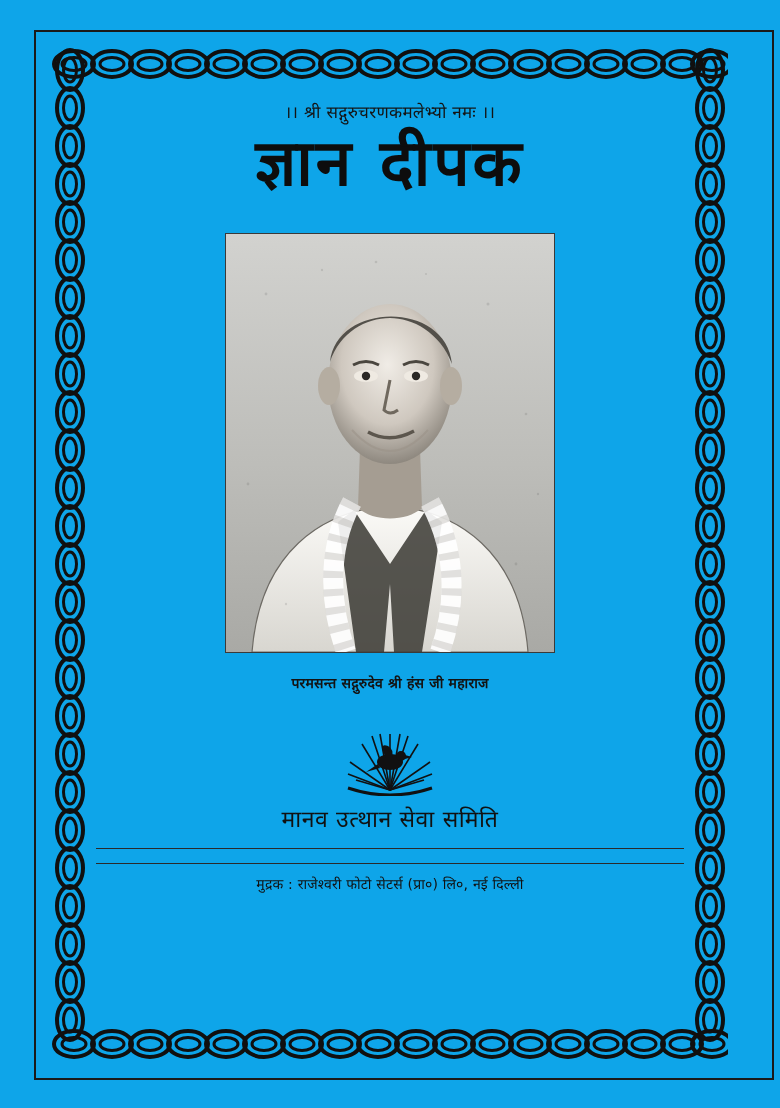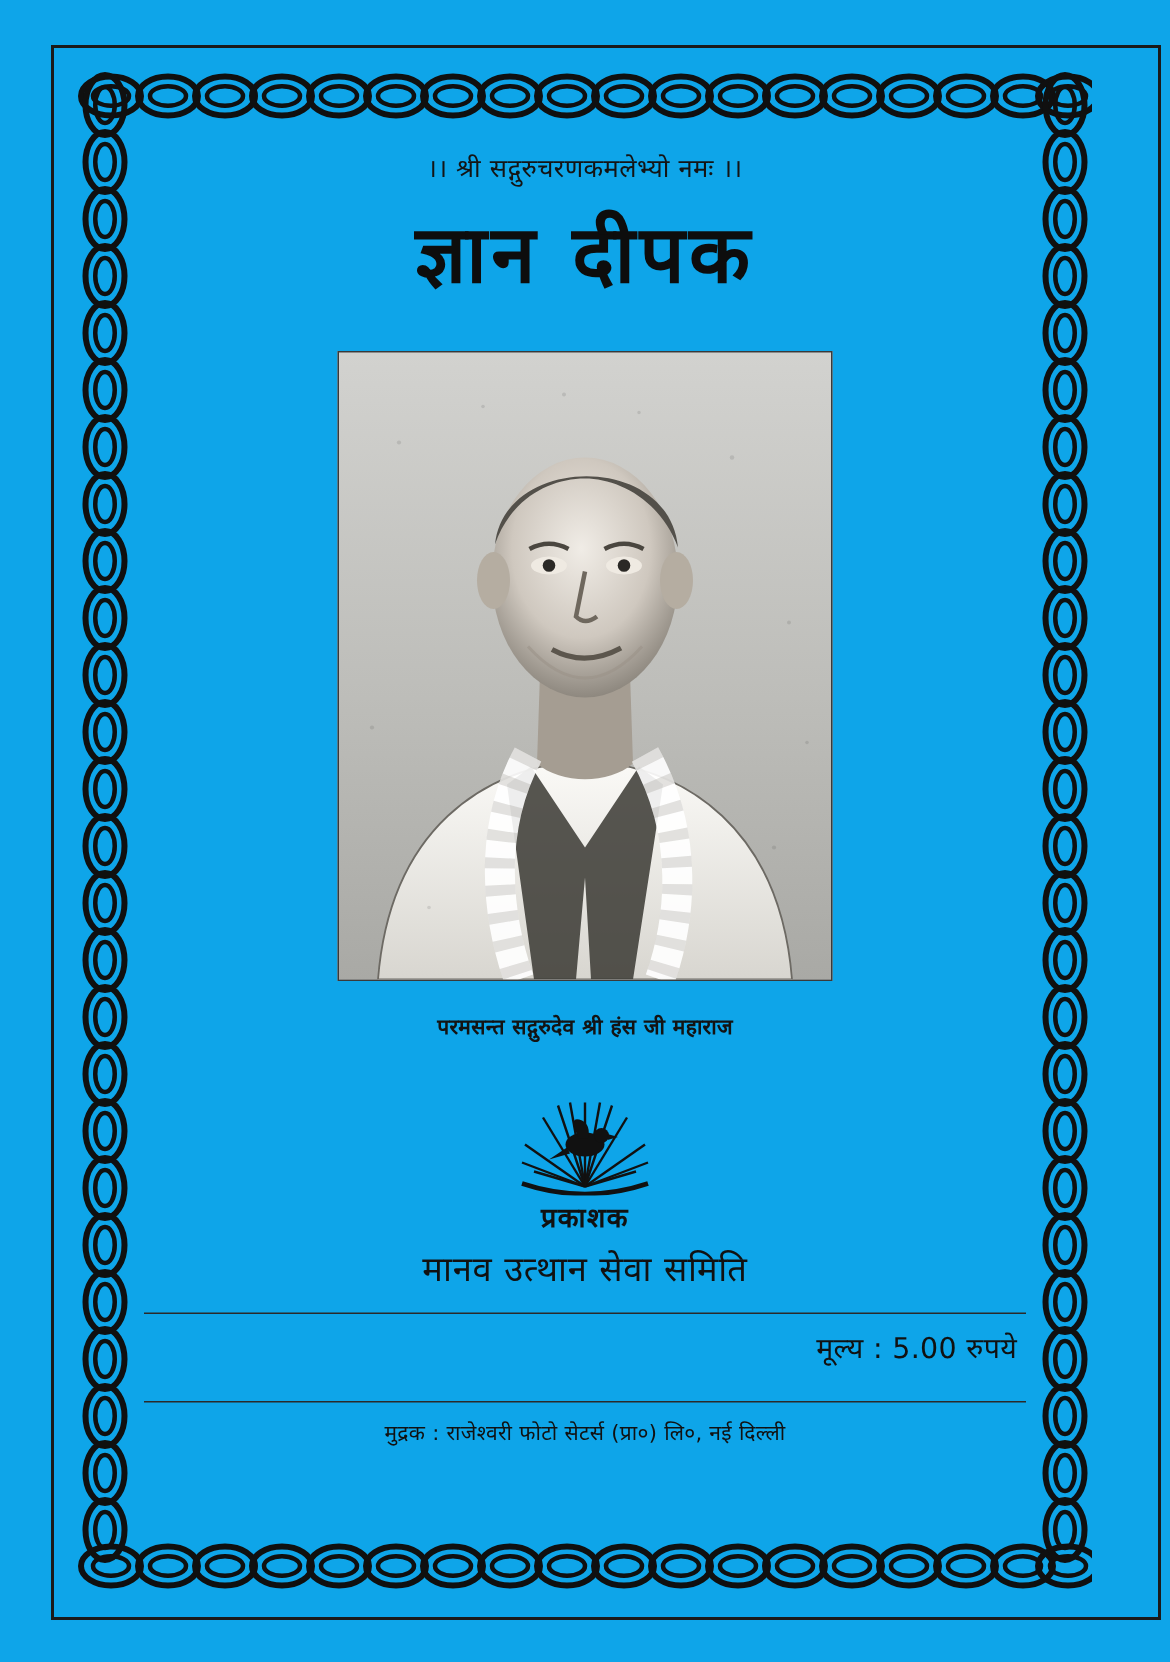--- a/index.html
+++ b/index.html
@@ -70,25 +70,25 @@
   .invocation {
     font-family: "DejaVu Sans", sans-serif;
     font-size: 17px;
     letter-spacing: 0.3px;
     color: #141414;
     margin-top: 14px;
   }
 
   .book-title {
     font-family: "DejaVu Sans", sans-serif;
-    font-size: 53px;
+    font-size: 64px;
     font-weight: 700;
     letter-spacing: 3px;
     color: #0d0d0d;
-    margin-top: 18px;
+    margin-top: 4px;
     line-height: 1.15;
   }
 
   
   .portrait-wrap {
     margin: 32px auto 0 auto;
     width: 330px;
     height: 420px;
     border: 1px solid #3a3a3a;
     box-sizing: border-box;
@@ -398,27 +398,25 @@
         <g fill="#111">
           <ellipse cx="48" cy="44" rx="13" ry="8"></ellipse>
           <circle cx="59" cy="38" r="5"></circle>
           <path d="M63 37 L70 39 L63 41 Z"></path>
           <path d="M44 40 Q 36 24, 46 28 Q 52 31, 50 40 Z"></path>
           <path d="M36 46 L24 54 L38 50 Z"></path>
         </g>
       </svg>
     </div>
 
-    <div class="publisher-label">प्रकाशक</div>
 
     <div class="publisher-name">मानव उत्थान सेवा समिति</div>
 
 
     <hr class="rule">
 
-    <div class="price-row">मूल्य : 5.00 रुपये</div>
 
     <hr class="rule">
 
     <div class="printer">मुद्रक : राजेश्वरी फोटो सेटर्स (प्रा०) लि०, नई दिल्ली</div>
 
   </div>
 </div>
 
 </body></html>

